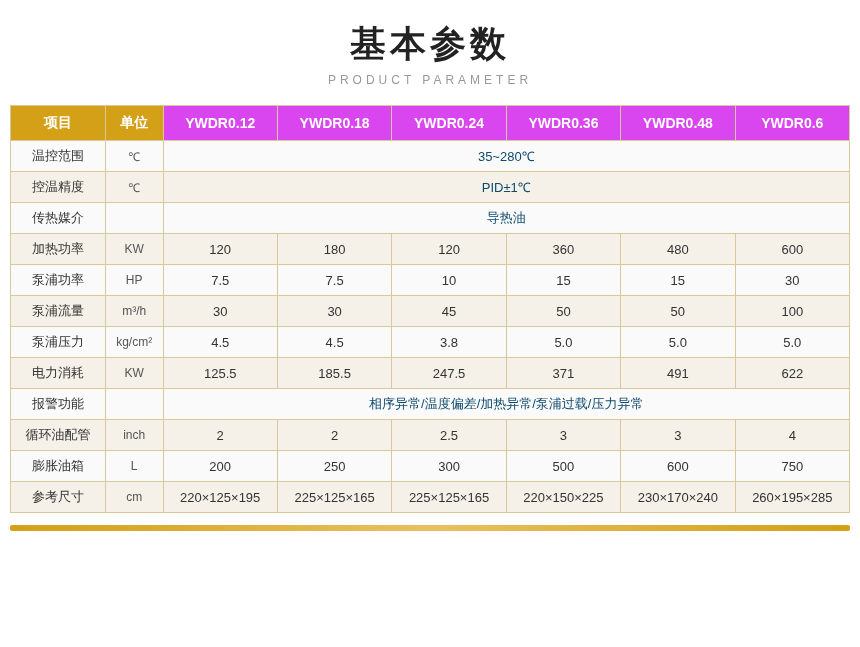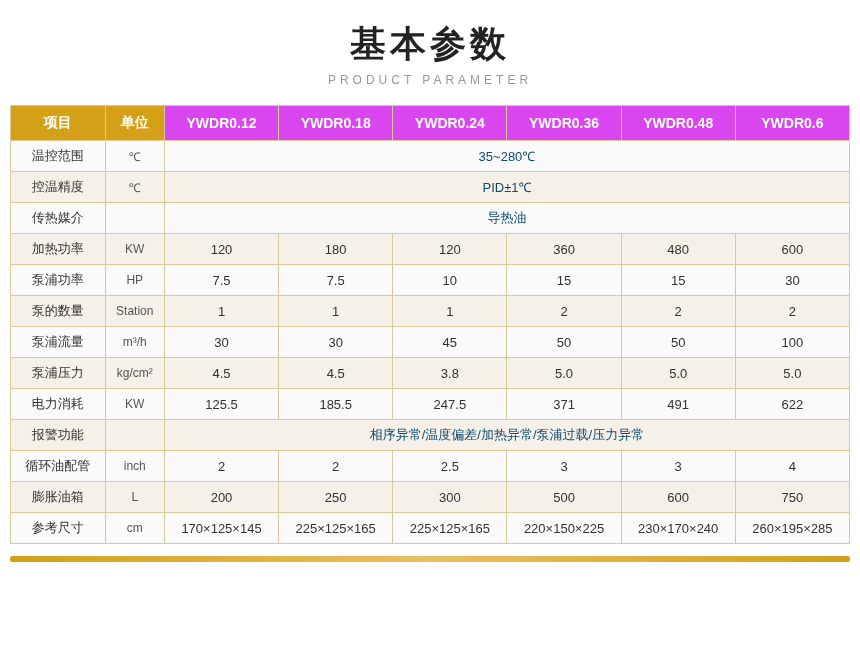--- a/index.html
+++ b/index.html
@@ -124,30 +124,20 @@
         <td class="label-col">泵浦功率</td>
         <td class="unit-col">HP</td>
         <td>7.5</td>
         <td>7.5</td>
         <td>10</td>
         <td>15</td>
         <td>15</td>
         <td>30</td>
       </tr>
       <tr>
-        <td class="label-col">泵的数量</td>
-        <td class="unit-col">Station</td>
-        <td>1</td>
-        <td>1</td>
-        <td>1</td>
-        <td>2</td>
-        <td>2</td>
-        <td>2</td>
-      </tr>
-      <tr>
         <td class="label-col">泵浦流量</td>
         <td class="unit-col">m³/h</td>
         <td>30</td>
         <td>30</td>
         <td>45</td>
         <td>50</td>
         <td>50</td>
         <td>100</td>
       </tr>
       <tr>
@@ -191,21 +181,21 @@
         <td>200</td>
         <td>250</td>
         <td>300</td>
         <td>500</td>
         <td>600</td>
         <td>750</td>
       </tr>
       <tr>
         <td class="label-col">参考尺寸</td>
         <td class="unit-col">cm</td>
-        <td>170×125×145</td>
+        <td>220×125×195</td>
         <td>225×125×165</td>
         <td>225×125×165</td>
         <td>220×150×225</td>
         <td>230×170×240</td>
         <td>260×195×285</td>
       </tr>
     </tbody>
 </table>
 
 <div class="bottom-bar"></div>

